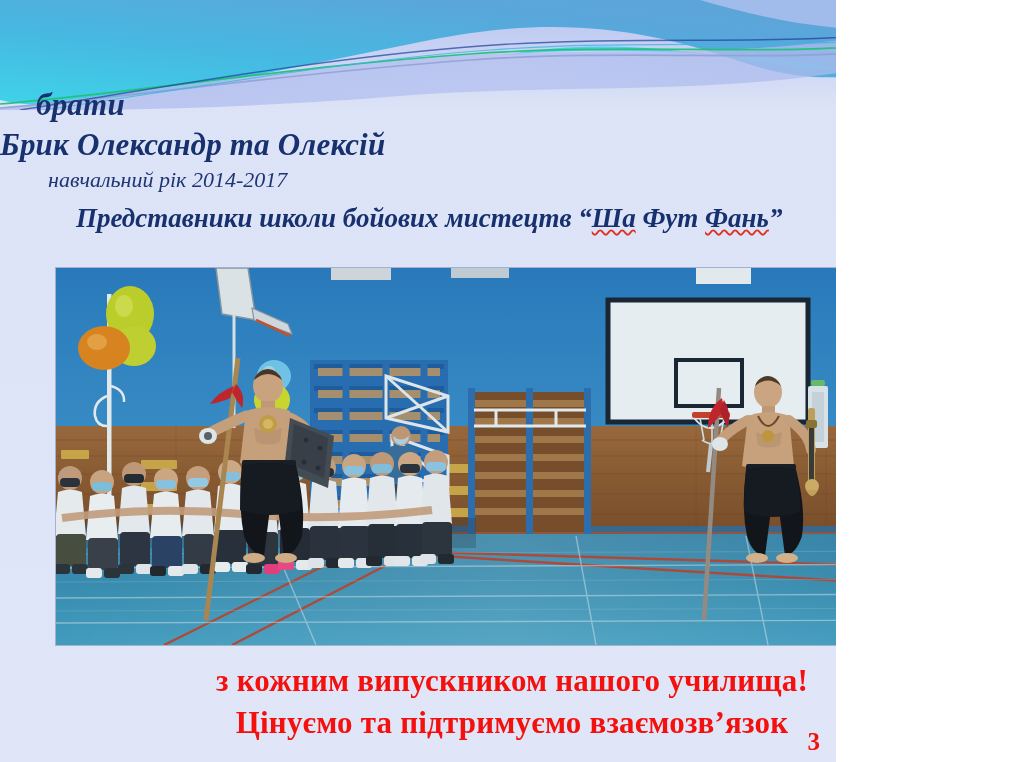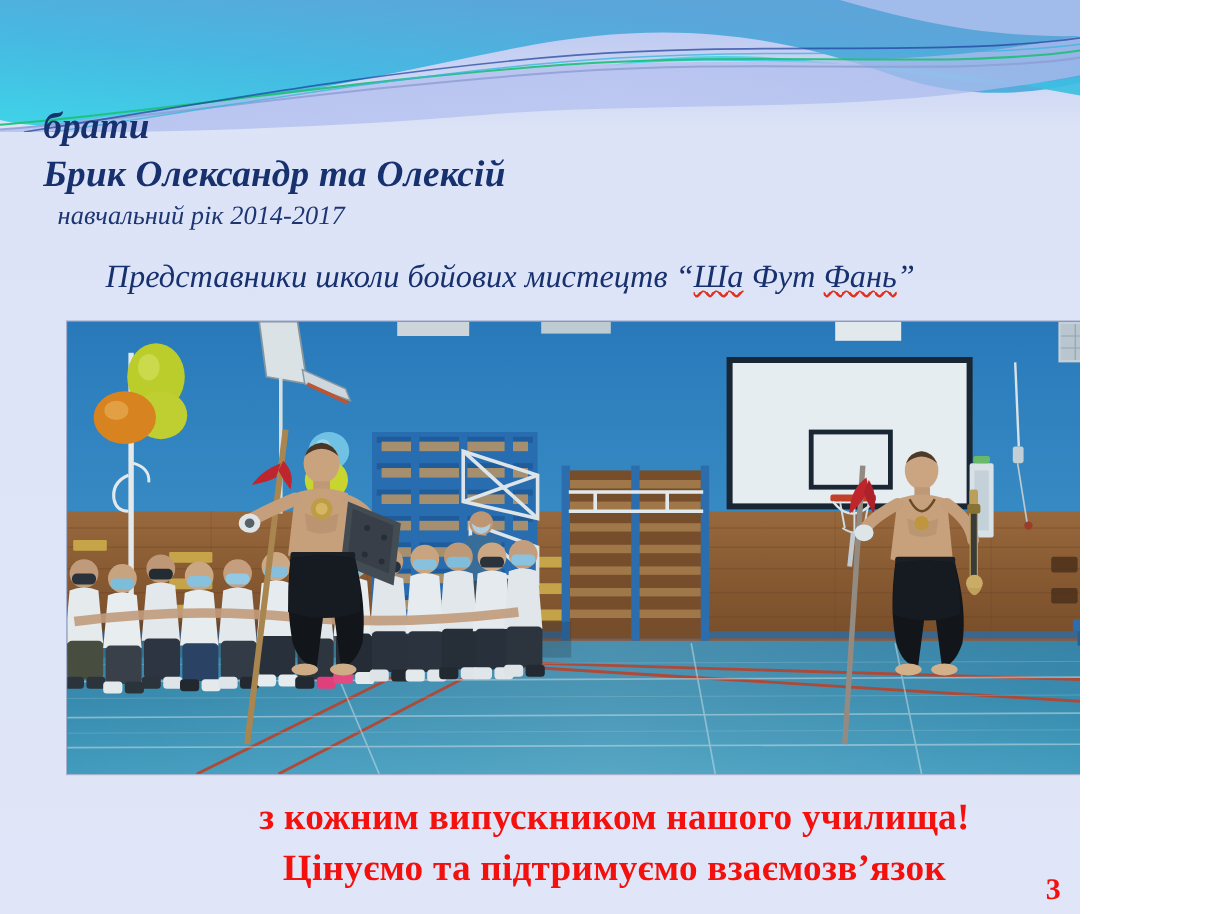--- a/index.html
+++ b/index.html
@@ -7,21 +7,21 @@
     margin: 0;
     padding: 0;
     background: #ffffff;
   }
   body {
     font-family: "Liberation Serif", serif;
   }
 
   .slide {
     position: relative;
-    width: 900px;
+    width: 836px;
     height: 762px;
     overflow: hidden;
     background: linear-gradient(180deg, #dce3f6 0%, #dde4f7 45%, #e0e6f8 100%);
   }
 
   
   .header-deco {
     position: absolute;
     left: 0; top: 0;
     width: 1024px;
@@ -41,43 +41,42 @@
     padding-left: 36px;
     font-size: 31px;
     font-weight: bold;
     font-style: italic;
     color: #17306e;
     line-height: 1.22;
     letter-spacing: .2px;
   }
   .line-names {
     margin: 0;
-    padding-left: 36px;
     font-size: 31px;
     font-weight: bold;
     font-style: italic;
     color: #17306e;
     line-height: 1.34;
     letter-spacing: .2px;
   }
   .line-year {
     margin: 0;
     padding-left: 48px;
     font-size: 22px;
     font-style: italic;
     font-weight: normal;
     color: #1d3573;
     line-height: 1.32;
   }
   .line-school {
-    margin: 12px;
+    margin: 0;
     padding-left: 76px;
     padding-top: 8px;
     font-size: 27px;
-    font-weight: normal;
+    font-weight: bold;
     font-style: italic;
     color: #17306e;
     line-height: 1.2;
     white-space: nowrap;
   }
   .sp {
     text-decoration: underline wavy #e03020;
     text-decoration-thickness: 1.5px;
     text-underline-offset: 2px;
   }

